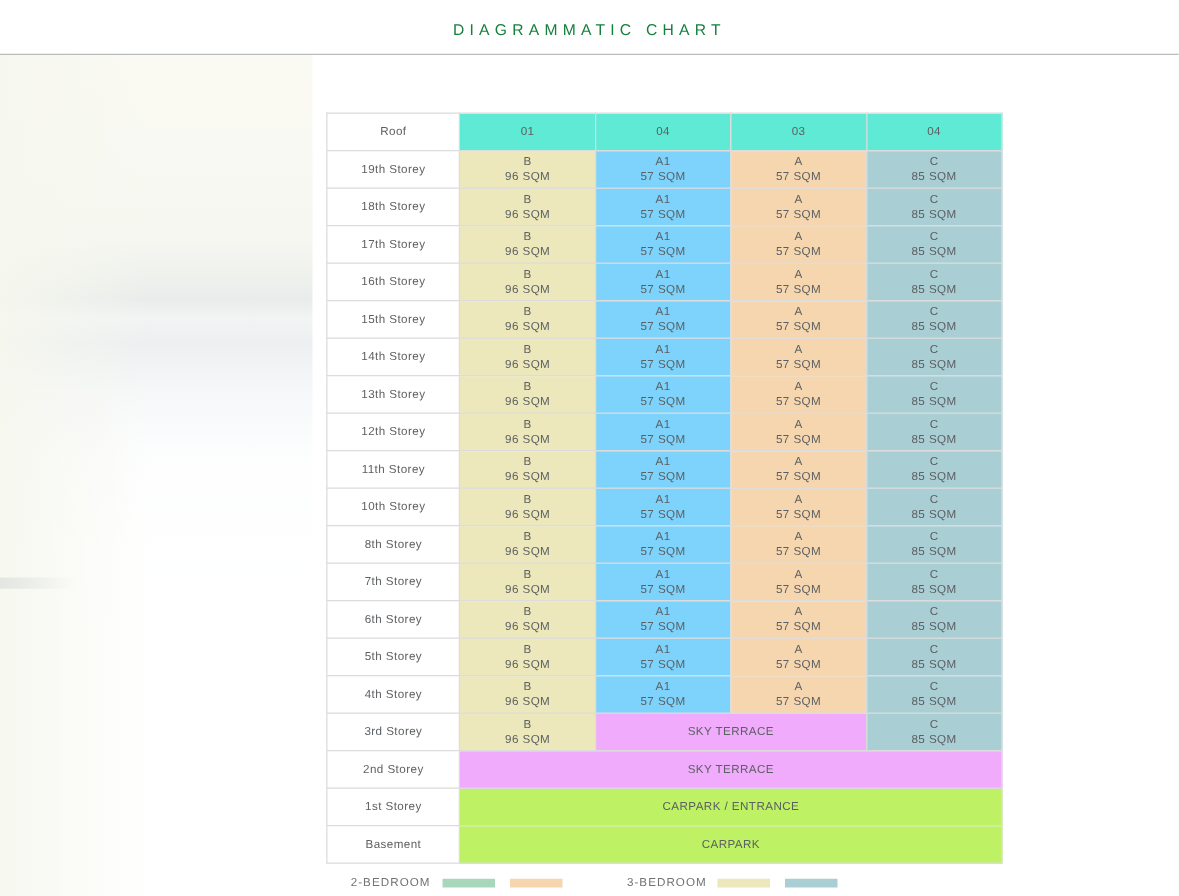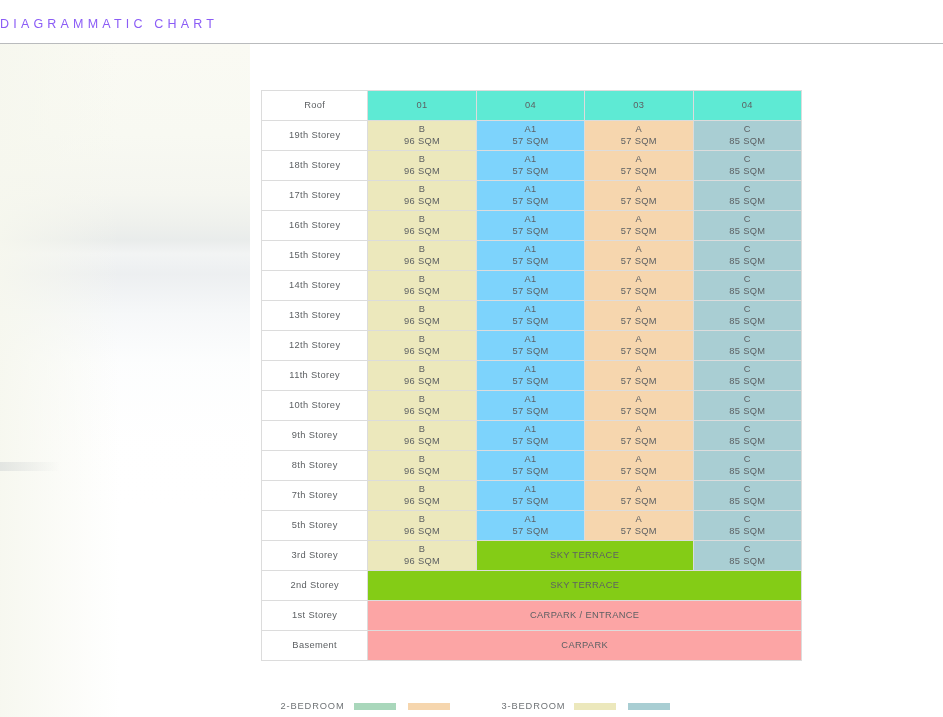--- a/index.html
+++ b/index.html
@@ -35,24 +35,24 @@
   }
   #bg-streak{
     position:absolute;left:0;top:462px;width:60px;height:9px;
     background:linear-gradient(to right, rgba(210,214,214,0.55), rgba(255,255,255,0));
     pointer-events:none;
   }
 
   
   #page-title{
     position:absolute;left:0;top:17px;width:943px;
-    text-align:left;
+    text-align:center;
     font-size:12.5px;
     letter-spacing:4.2px;
-    color:#8b5cf6;
+    color:#15803d;
     white-space:nowrap;
   }
   #header-rule{
     position:absolute;left:0;top:43px;width:943px;height:1px;
     background:#b9bbbd;
   }
 
   
   #chart-table{
     position:absolute;left:261px;top:90px;
@@ -86,22 +86,22 @@
     background:#5eead4;
     font-size:9.5px;
     letter-spacing:0.8px;
   }
   .unit-type{display:block;}
   .unit-area{display:block;}
   .c-B  {background:#ece8bc;}
   .c-A1 {background:#7dd3fc;}
   .c-A  {background:#f6d6ae;}
   .c-C  {background:#a9ced3;}
-  .c-sky{background:#84cc16;}
-  .c-car{background:#fca5a5;}
+  .c-sky{background:#f0abfc;}
+  .c-car{background:#bef264;}
   .wide{letter-spacing:1.3px;}
 
   
   #legend{
     position:absolute;left:4px;top:701px;width:943px;
     display:flex;justify-content:center;align-items:flex-start;
     gap:52px;
   }
   .legend-group{display:flex;align-items:center;gap:9px;}
   .legend-label{
@@ -322,39 +322,20 @@
       <td class="c-A">
           <span class="unit-type">A</span>
           <span class="unit-area">57 SQM</span>
         </td>
       <td class="c-C">
           <span class="unit-type">C</span>
           <span class="unit-area">85 SQM</span>
         </td>
     </tr>
     <tr>
-      <td class="cell-label">9th Storey</td>
-      <td class="c-B">
-          <span class="unit-type">B</span>
-          <span class="unit-area">96 SQM</span>
-        </td>
-      <td class="c-A1">
-          <span class="unit-type">A1</span>
-          <span class="unit-area">57 SQM</span>
-        </td>
-      <td class="c-A">
-          <span class="unit-type">A</span>
-          <span class="unit-area">57 SQM</span>
-        </td>
-      <td class="c-C">
-          <span class="unit-type">C</span>
-          <span class="unit-area">85 SQM</span>
-        </td>
-    </tr>
-    <tr>
       <td class="cell-label">8th Storey</td>
       <td class="c-B">
           <span class="unit-type">B</span>
           <span class="unit-area">96 SQM</span>
         </td>
       <td class="c-A1">
           <span class="unit-type">A1</span>
           <span class="unit-area">57 SQM</span>
         </td>
       <td class="c-A">
@@ -379,21 +360,59 @@
       <td class="c-A">
           <span class="unit-type">A</span>
           <span class="unit-area">57 SQM</span>
         </td>
       <td class="c-C">
           <span class="unit-type">C</span>
           <span class="unit-area">85 SQM</span>
         </td>
     </tr>
     <tr>
+      <td class="cell-label">6th Storey</td>
+      <td class="c-B">
+          <span class="unit-type">B</span>
+          <span class="unit-area">96 SQM</span>
+        </td>
+      <td class="c-A1">
+          <span class="unit-type">A1</span>
+          <span class="unit-area">57 SQM</span>
+        </td>
+      <td class="c-A">
+          <span class="unit-type">A</span>
+          <span class="unit-area">57 SQM</span>
+        </td>
+      <td class="c-C">
+          <span class="unit-type">C</span>
+          <span class="unit-area">85 SQM</span>
+        </td>
+    </tr>
+    <tr>
       <td class="cell-label">5th Storey</td>
+      <td class="c-B">
+          <span class="unit-type">B</span>
+          <span class="unit-area">96 SQM</span>
+        </td>
+      <td class="c-A1">
+          <span class="unit-type">A1</span>
+          <span class="unit-area">57 SQM</span>
+        </td>
+      <td class="c-A">
+          <span class="unit-type">A</span>
+          <span class="unit-area">57 SQM</span>
+        </td>
+      <td class="c-C">
+          <span class="unit-type">C</span>
+          <span class="unit-area">85 SQM</span>
+        </td>
+    </tr>
+    <tr>
+      <td class="cell-label">4th Storey</td>
       <td class="c-B">
           <span class="unit-type">B</span>
           <span class="unit-area">96 SQM</span>
         </td>
       <td class="c-A1">
           <span class="unit-type">A1</span>
           <span class="unit-area">57 SQM</span>
         </td>
       <td class="c-A">
           <span class="unit-type">A</span>

